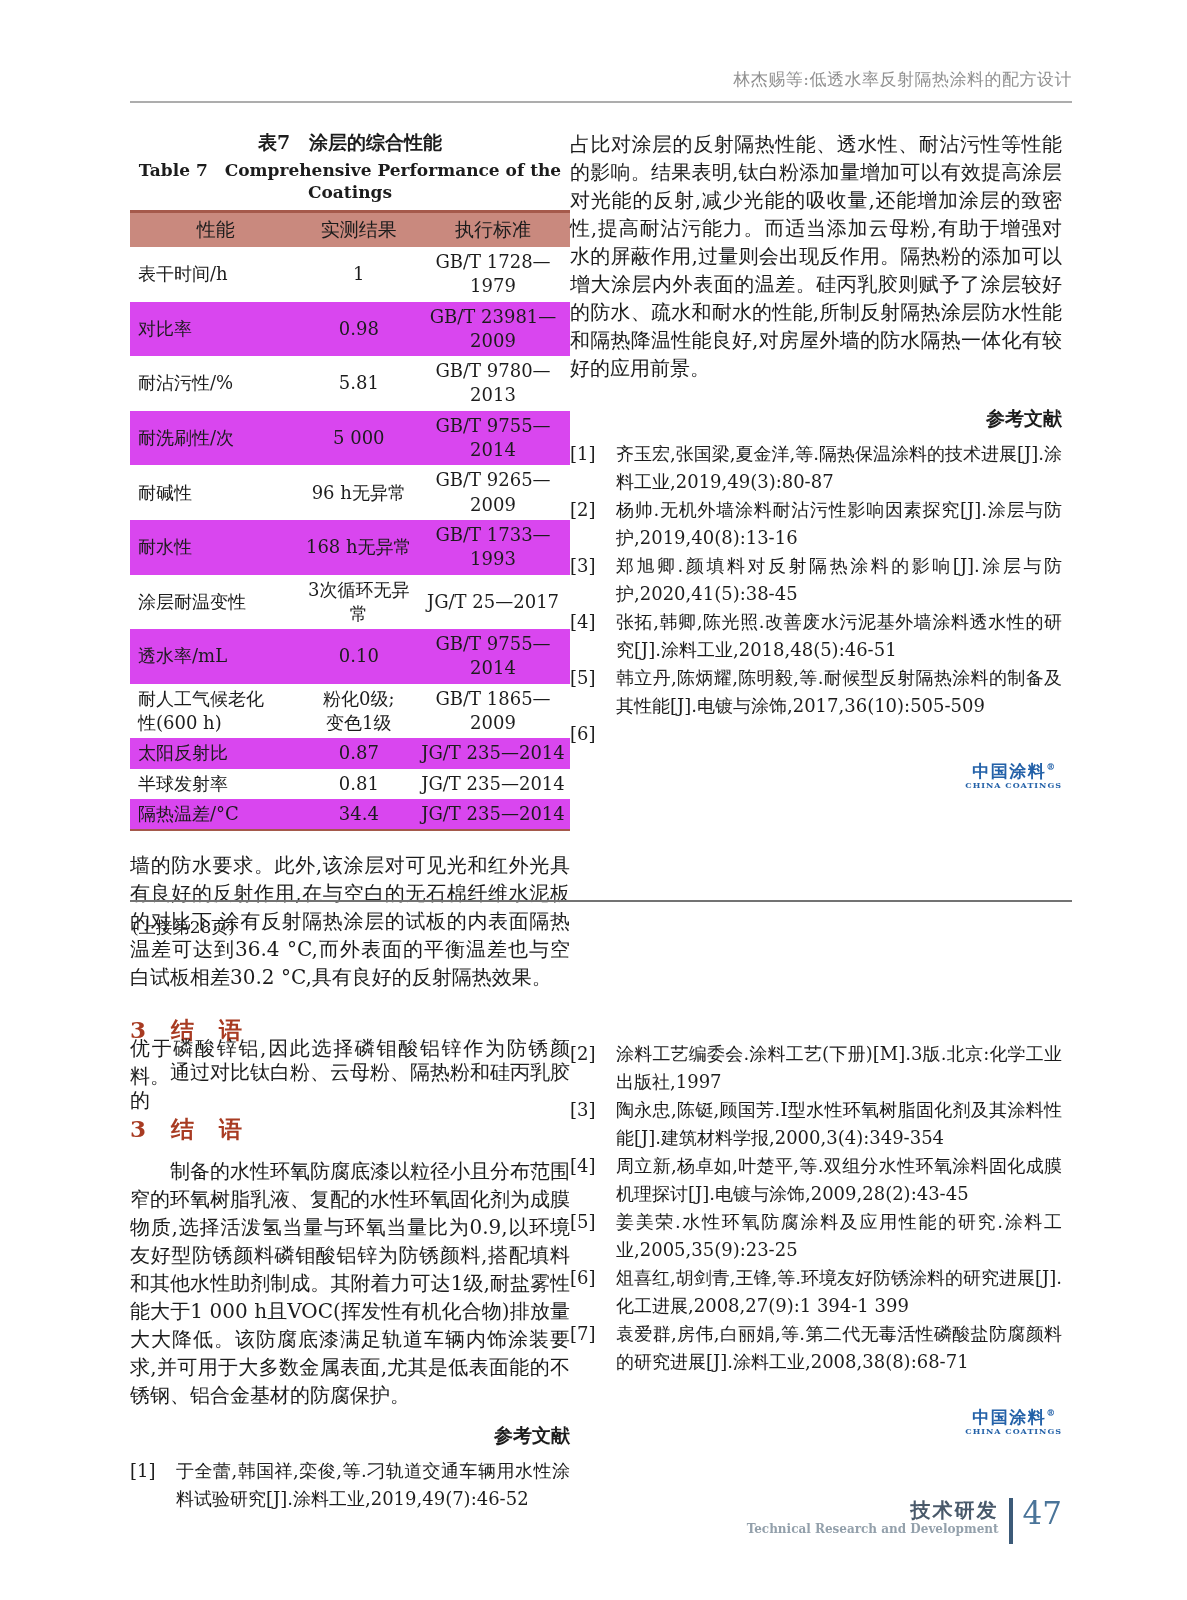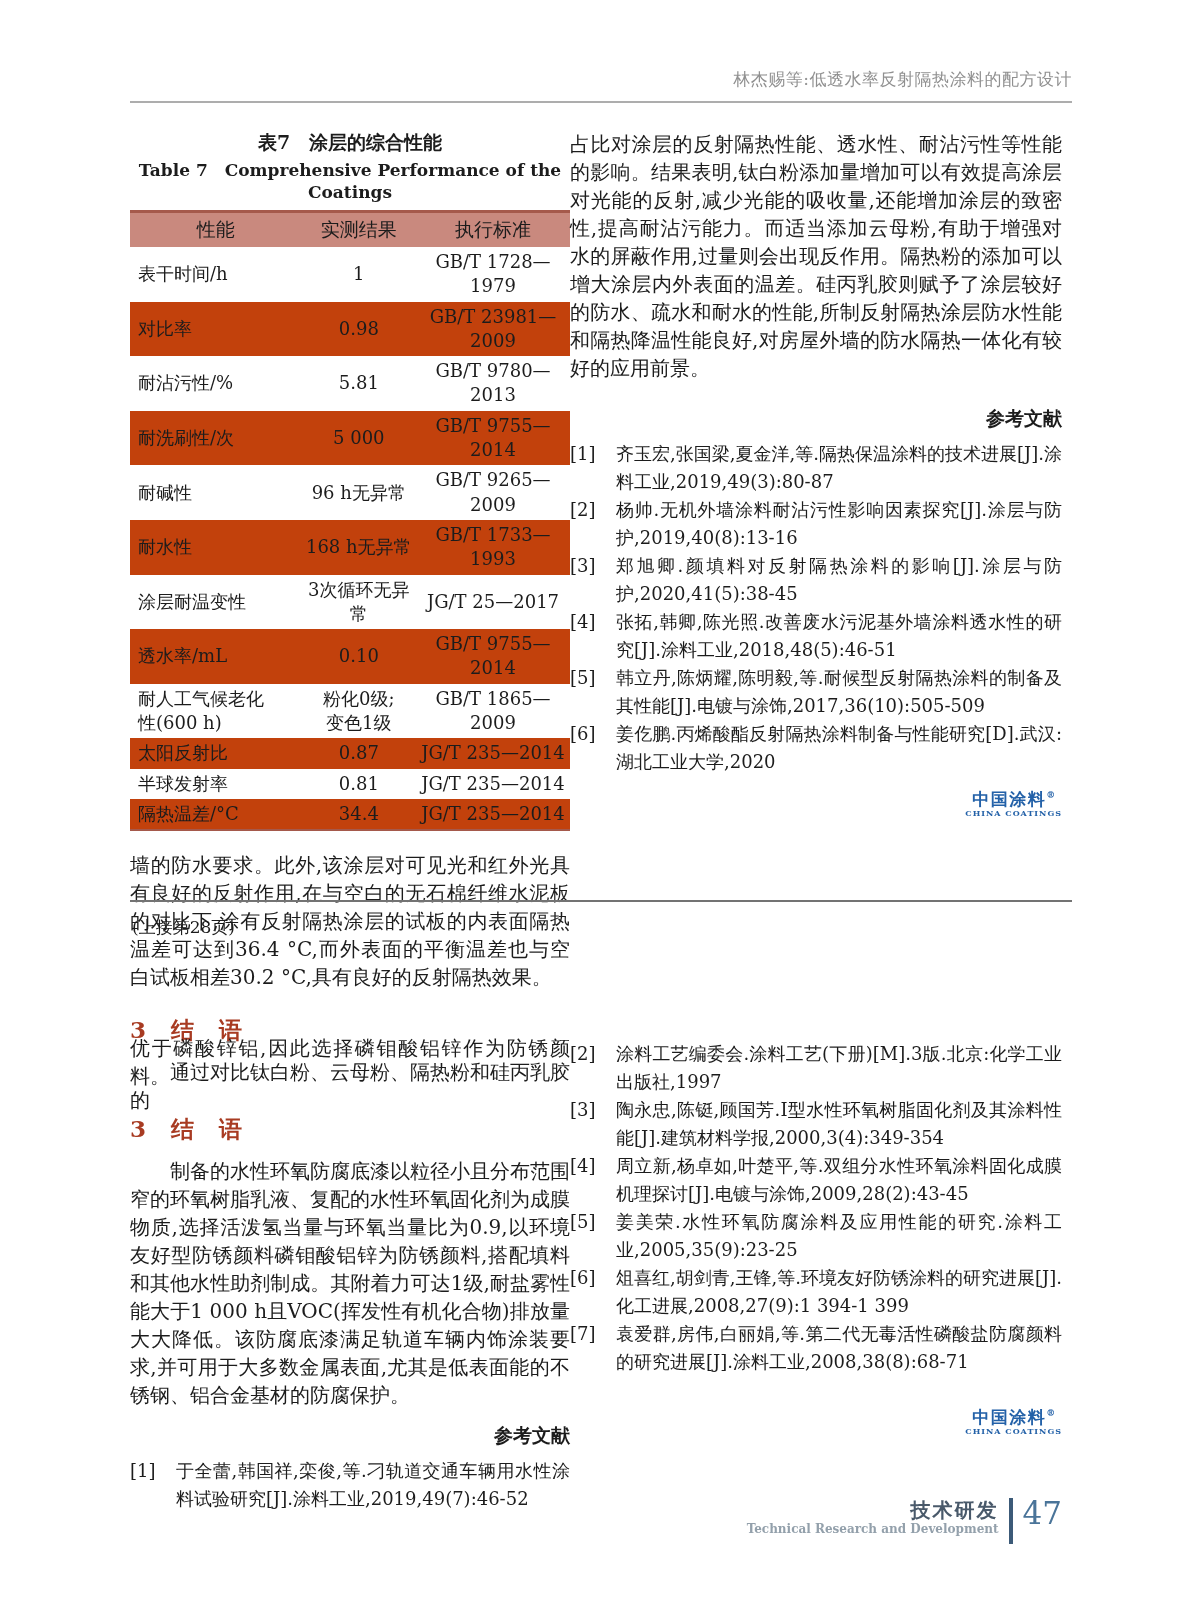--- a/index.html
+++ b/index.html
@@ -21,21 +21,21 @@
   
   .tbl-title-zh{text-align:center;font-weight:bold;font-size:19px;margin:6px 0 3px;}
   .tbl-title-en{text-align:center;font-weight:bold;font-size:17px;margin:0 0 8px;}
 
   
   table.perf{width:100%;border-collapse:collapse;border-top:3px solid #a5594b;border-bottom:2px solid #a5594b;font-size:18px;}
   table.perf th{background:#c9897e;font-weight:normal;font-size:19px;padding:4px 2px;text-align:center;}
   table.perf th:first-child{text-align:center;}
   table.perf td{padding:3px 2px;text-align:center;vertical-align:middle;white-space:pre-line;line-height:1.35;}
   table.perf td:first-child{text-align:left;padding-left:8px;}
-  table.perf tr.pink{background:#c2410c;}
+  table.perf tr.pink{background:#d946ef;}
   col.c1{width:39%;} col.c2{width:26%;} col.c3{width:35%;}
 
   
   .body-text{font-size:20px;line-height:28px;text-align:justify;margin:0;}
   .mt{margin-top:20px;}
   .indent{text-indent:2em;}
 
   .conclusion{color:#a83b22;font-size:23px;font-weight:bold;margin:24px 0 12px;letter-spacing:1px;}
 
   .ref-heading{text-align:right;font-weight:bold;font-size:19px;margin:14px 0 8px;}
@@ -177,21 +177,20 @@
         <div class="ref-item">
             <span class="ref-num">[4]</span>
             <span class="ref-text">张拓,韩卿,陈光照.改善废水污泥基外墙涂料透水性的研究[J].涂料工业,2018,48(5):46-51</span>
           </div>
         <div class="ref-item">
             <span class="ref-num">[5]</span>
             <span class="ref-text">韩立丹,陈炳耀,陈明毅,等.耐候型反射隔热涂料的制备及其性能[J].电镀与涂饰,2017,36(10):505-509</span>
           </div>
         <div class="ref-item">
             <span class="ref-num">[6]</span>
-            <span class="ref-text">姜仡鹏.丙烯酸酯反射隔热涂料制备与性能研究[D].武汉:湖北工业大学,2020</span>
           </div>
       </div>
       <div class="logo">
         <div class="logo-zh"><span>中国涂料</span><span class="logo-mark">®</span></div>
         <div class="logo-en">CHINA COATINGS</div>
       </div>
     </div>
   </div>
 
   <div class="mid-rule"></div>

